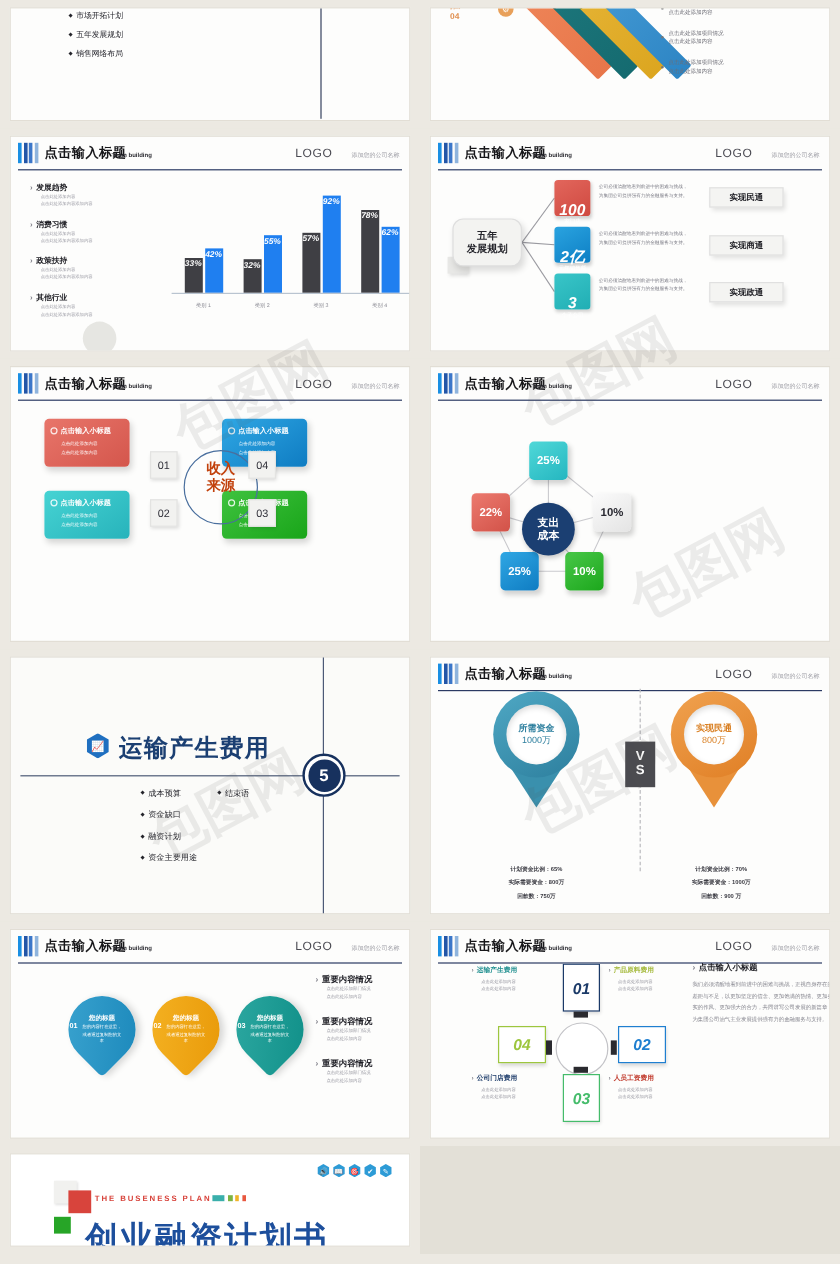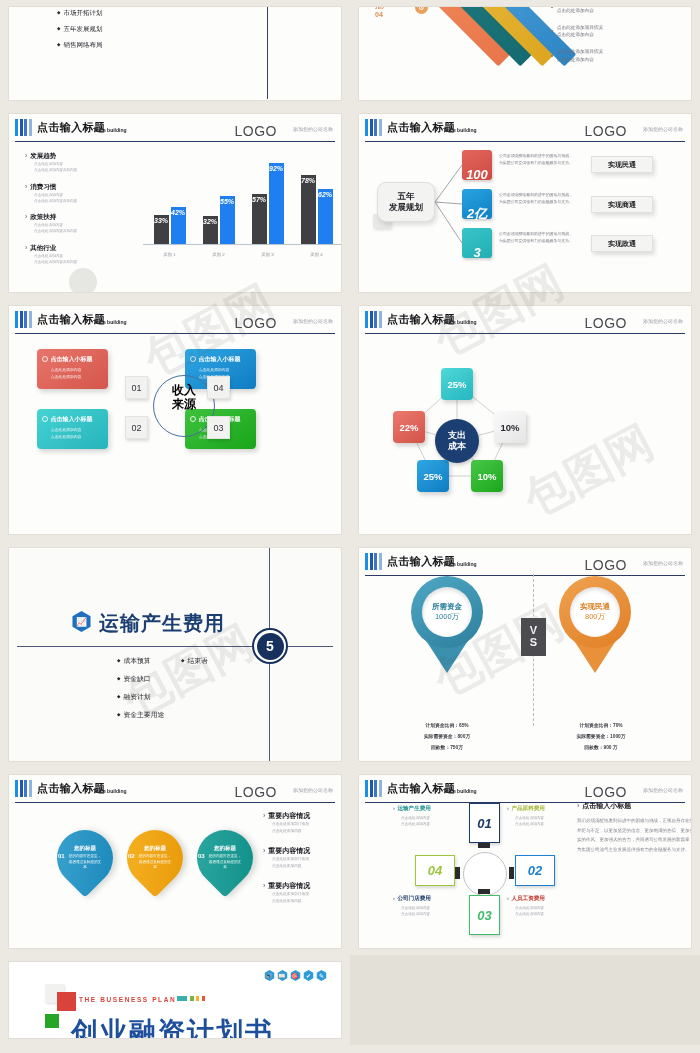--- a/index.html
+++ b/index.html
@@ -19,21 +19,21 @@
 
   
   .hdr { position:relative; height:24px; border-bottom:1.4px solid #2b3a63; margin:4px 6px 0 6px; }
   .hdr .bars { position:absolute; left:0; top:1px; display:flex; gap:1.5px; }
   .hdr .bars i { display:block; width:3px; height:17px; background:#1a8fe3; }
   .hdr .bars i:nth-child(2){ background:#2356a8; }
   .hdr .bars i:nth-child(3){ background:#3c77c9; }
   .hdr .bars i:nth-child(4){ background:#8fb4dd; }
   .hdr .ttl { position:absolute; left:22px; top:2px; font-size:11px; font-weight:bold; color:#17171a; letter-spacing:.4px;}
   .hdr .sub { position:absolute; left:78px; top:9px; font-size:5px; font-weight:bold; color:#2a2a30; }
-  .hdr .logo { position:absolute; right:58px; top:5px; font-size:14px; color:#4a4a52; letter-spacing:.5px;text-align:right;}
+  .hdr .logo { position:absolute; right:58px; top:5px; font-size:10px; color:#4a4a52; letter-spacing:.5px;text-align:right;}
   .hdr .corp { position:absolute; right:2px; top:8px; font-size:5px; color:#9a9aa2; }
 
   
   .s1 { height:95px; }
   .s1 ul { list-style:none; position:absolute; left:48px; top:2px; }
   .s1 li { font-size:6.5px; color:#25252c; margin-bottom:7px; white-space:nowrap;}
   .s1 li:before { content:"◆"; font-size:4.5px; margin-right:3px; vertical-align:1.5px;}
   .s1 .vline { position:absolute; left:258px; top:-40px; width:1.2px; height:132px; background:#37435f; }
 
   
@@ -101,21 +101,21 @@
   .s5 .card .t .ic { display:inline-block;width:6px;height:6px;border-radius:50%;
                      border:1px solid rgba(255,255,255,.85); margin-right:2.5px; vertical-align:-1px;}
   .s5 .card .p { font-size:3.8px; line-height:1.9; margin-top:3px; padding-left:9px; opacity:.92;}
   .s5 .card.r { left:28px; top:43px; background:linear-gradient(145deg,#e8756a,#d4564c); }
   .s5 .card.c { left:28px; top:103px; background:linear-gradient(145deg,#46d3d3,#27b3bb); }
   .s5 .card.b { left:176px; top:43px; background:linear-gradient(145deg,#2fa7e4,#0f7cc2); }
   .s5 .card.g { left:176px; top:103px; background:linear-gradient(145deg,#3fc23f,#19a519); }
   .s5 .ring { position:absolute; left:144px; top:69px; width:62px;height:62px;border-radius:50%;
               border:1.3px solid #4a6f9e; }
   .s5 .ctr { position:absolute; left:146px; top:78px; width:58px; text-align:center;
-             font-size:12px; font-weight:bold; color:#000000; line-height:1.15;}
+             font-size:12px; font-weight:bold; color:#c2410c; line-height:1.15;}
   .s5 .num { position:absolute; width:23px;height:23px;background:#f2f2f0; border:1px solid #e3e3e1;
              display:flex;align-items:center;justify-content:center; font-size:9px; color:#31313a;
              box-shadow:1px 2px 3px rgba(0,0,0,.14);}
   .s5 .num.n1 { left:116px; top:70px; }
   .s5 .num.n2 { left:116px; top:110px; }
   .s5 .num.n3 { left:198px; top:110px; }
   .s5 .num.n4 { left:198px; top:70px; }
 
   
   .s6 { height:230px; }

